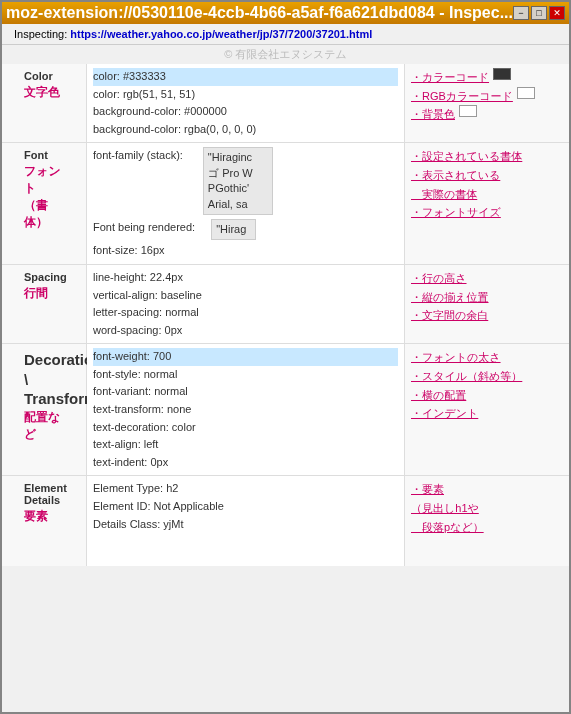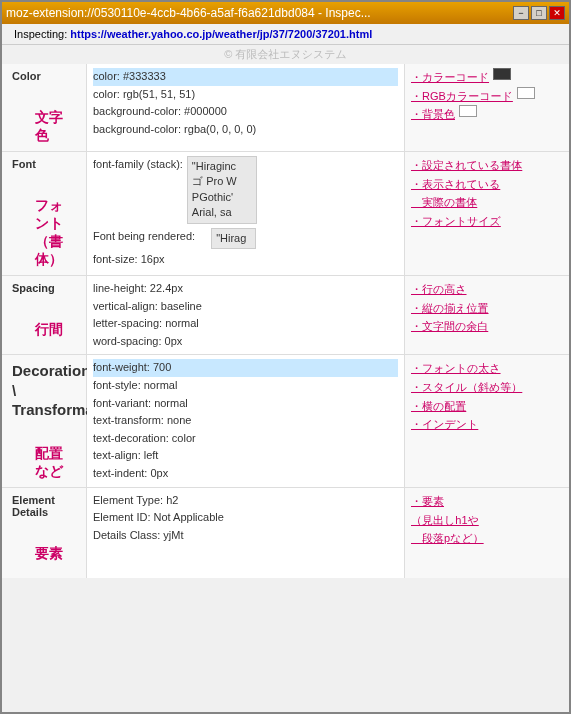--- a/index.html
+++ b/index.html
@@ -27,26 +27,27 @@
       height: 22px;
       display: flex;
       align-items: center;
       justify-content: space-between;
       padding: 0 4px;
       flex-shrink: 0;
     }
 
     .titlebar-title {
       color: white;
-      font-size: 12px;
-      font-weight: normal;
+      font-size: 16px;
+      font-weight: bold;
       overflow: hidden;
       white-space: nowrap;
       text-overflow: ellipsis;
       flex: 1;
+      text-align: right;
     }
 
     .titlebar-buttons {
       display: flex;
       gap: 2px;
     }
 
     .titlebar-btn {
       width: 16px;
       height: 14px;
@@ -99,27 +100,26 @@
     
     .section {
       display: flex;
       border-bottom: 1px solid #ddd;
       min-height: 60px;
     }
 
     .section-label {
       width: 85px;
       min-width: 85px;
-      padding: 6px 10px;
+      padding: 6px 22px;
       border-right: 1px solid #ddd;
       background: #f8f8f8;
       display: flex;
       flex-direction: column;
       justify-content: flex-start;
-      gap: 25px;
     }
 
     .section-label-en {
       font-size: 11px;
       font-weight: bold;
       color: #333;
       margin-bottom: 2px;
     }
 
     .section-data {
@@ -170,21 +170,21 @@
       line-height: 1.4;
     }
 
     .color-line {
       color: #333;
     }
 
     .color-line.selected {
       background: #c8e8ff;
     }
-    .pink-label { color: #cc0066; font-weight: bold; font-size: 14px; margin-left: 23px; }
+    .pink-label { color: #cc0066; font-weight: bold; font-size: 12px; }
 
     
     .section-label-multi {
       font-size: 15px;
       font-weight: bold;
       color: #333;
       line-height: 1.3;
     }
   </style>
 </head>
@@ -238,21 +238,21 @@
         </div>
       </div>
     </div>
 
     <div class="section" style="min-height:100px;">
       <div class="section-label">
         <span class="section-label-en">Font</span>
         <span class="pink-label">フォント<br>（書体）</span>
       </div>
       <div class="section-data">
-        <div style="display:flex;gap:4px;align-items:flex-start;">
+        <div style="display:flex;gap:20px;align-items:flex-start;">
           <span>font-family (stack):</span>
           <div class="font-box" style="min-width:70px;max-width:80px;">"Hiraginc<br>ゴ Pro W<br>PGothic'<br>Arial, sa</div>
         </div>
         <div style="display:flex;gap:16px;margin-top:2px;">
           <span>Font being rendered:</span>
           <div class="font-box" style="min-width:45px;">"Hirag</div>
         </div>
         <div>
           <span>font-size: 16px</span>
         </div>

